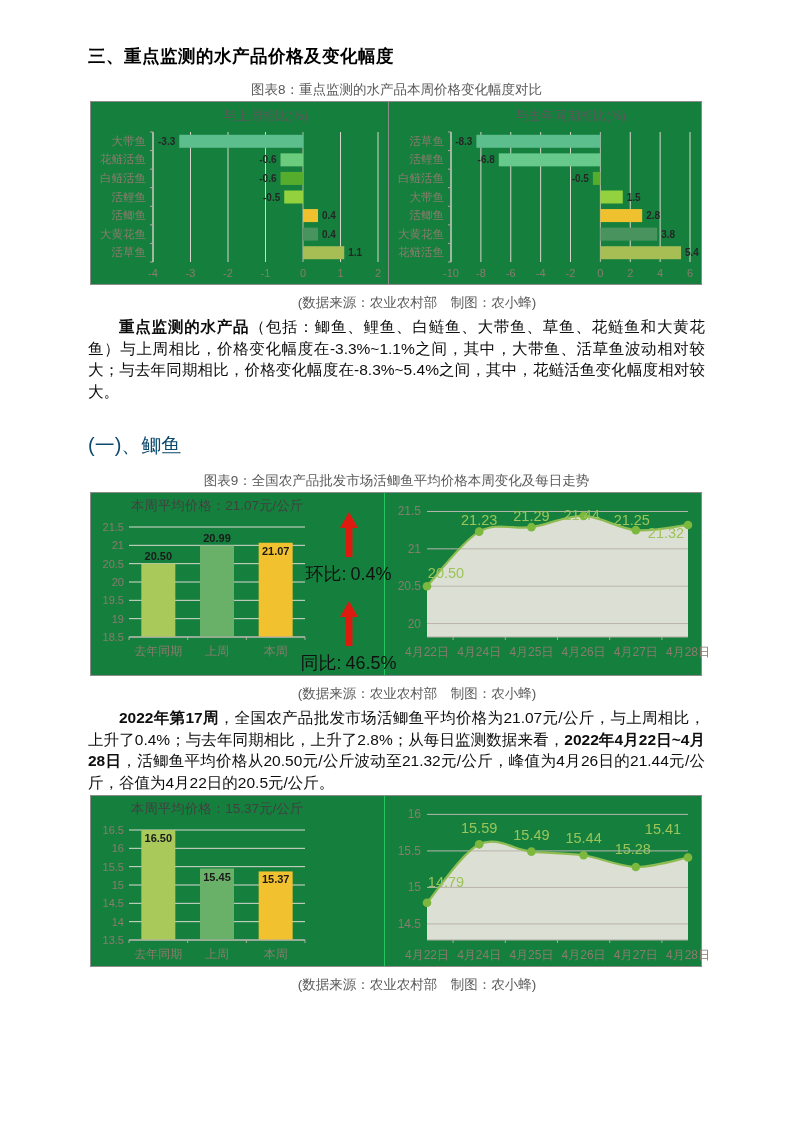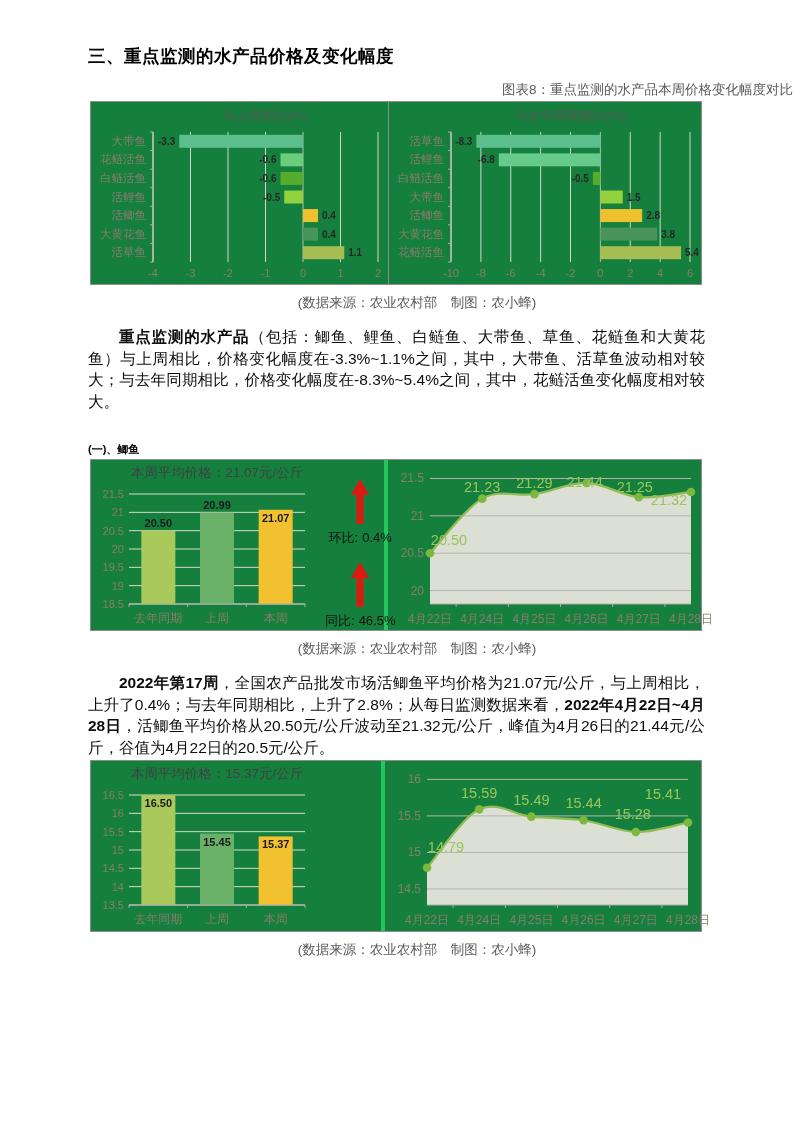--- a/index.html
+++ b/index.html
@@ -1,32 +1,32 @@
 <!DOCTYPE html>
 <html><head>
 <meta charset="utf-8">
 <style>
   html,body{margin:0;padding:0;background:#ffffff;}
   body{width:793px;height:1122px;font-family:"Liberation Sans",sans-serif;color:#111;}
   .page{position:relative;width:793px;height:1122px;overflow:hidden;background:#fff;}
   .h1{margin:44px 88px 0 88px;font-size:17.5px;font-weight:bold;color:#000;letter-spacing:.5px;}
-  .fig-caption{text-align:right;color:#595959;font-size:13.5px;margin-top:13px;}
+  .fig-caption{text-align:center;color:#595959;font-size:13.5px;margin-top:13px;}
   .figure-box{width:610px;margin-left:90px;margin-top:2px;border:1px solid #8c8c8c;display:flex;background:#15803d;}
   .hpanel-l{width:297px;border-right:1px solid #8c8c8c;}
   .hpanel-r{width:311px;}
-  .duo-left{width:293px;border-right:4px solid #22c55e;display:flex;gap:12px;}
+  .duo-left{width:293px;border-right:1px solid #22c55e;display:flex;}
   .duo-right{width:316px;}
   .arrow-col{width:71px;display:flex;flex-direction:column;align-items:center;padding-top:16px;}
-  .arrow-col .ratio-row{font-size:13px;color:#111;margin-top:3px;white-space:nowrap;}
+  .arrow-col .ratio-row{font-size:18px;color:#111;margin-top:3px;white-space:nowrap;}
   .arrow-col .ratio-row span+span{margin-left:4px;}
   .arrow-col .a2{margin-top:12px;}
   .source-note{text-align:center;color:#595959;font-size:13.5px;margin-top:9px;margin-left:41px;}
-  .body-text{width:617px;margin:14px 0 0 88px;font-size:15.5px;line-height:21.5px;color:#0d0d0d;text-align:justify;text-indent:2em;}
+  .body-text{width:617px;margin:4px 0 0 88px;font-size:15.5px;line-height:21.5px;color:#0d0d0d;text-align:justify;text-indent:2em;}
   .body-text b{font-weight:bold;}
-  .section-h{margin:30px 0 0 88px;font-size:11px;font-weight:bold;color:#000000;}
+  .section-h{margin:30px 0 0 88px;font-size:20px;font-weight:normal;color:#0c4a6e;}
   .section-h .u{text-decoration:underline;text-underline-offset:3px;}
   svg{overflow:visible;display:block;}
   svg text{font-family:"Liberation Sans",sans-serif;}
 </style>
 </head>
 <body>
 
 <div class="page">
 
   <div class="h1">三、重点监测的水产品价格及变化幅度</div>
@@ -135,20 +135,21 @@
           <text x="55" y="154.21428571428572" text-anchor="end" font-size="11.5" fill="#8A7B6E">花鲢活鱼</text>
         </svg>
     </div>
   </div>
   <div class="source-note">(数据来源：农业农村部　制图：农小蜂)</div>
 
   <p class="body-text"><b>重点监测的水产品</b><span>（包括：鲫鱼、鲤鱼、白鲢鱼、大带鱼、草鱼、花鲢鱼和大黄花鱼）与上周相比，价格变化幅度在-3.3%~1.1%之间，其中，大带鱼、活草鱼波动相对较大；与去年同期相比，价格变化幅度在-8.3%~5.4%之间，其中，花鲢活鱼变化幅度相对较大。</span></p>
 
   <div class="section-h"><span>(一)、</span><span>鲫鱼</span></div>
 
+  <div class="fig-caption">图表9：全国农产品批发市场活鲫鱼平均价格本周变化及每日走势</div>
   <div class="figure-box">
     <div class="duo-left">
       <svg width="222" height="170">
           <text x="126" y="17" text-anchor="middle" font-size="13.5" fill="#404040">本周平均价格：21.07元/公斤</text>
           <line x1="38" y1="34" x2="214" y2="34" stroke="#DCD8D0"></line>
           <text x="33" y="38" text-anchor="end" font-size="11" fill="#8A7B6E">21.5</text>
           <line x1="38" y1="52.33333333333333" x2="214" y2="52.33333333333333" stroke="#DCD8D0"></line>
           <text x="33" y="56.33333333333333" text-anchor="end" font-size="11" fill="#8A7B6E">21</text>
           <line x1="38" y1="70.66666666666666" x2="214" y2="70.66666666666666" stroke="#DCD8D0"></line>
           <text x="33" y="74.66666666666666" text-anchor="end" font-size="11" fill="#8A7B6E">20.5</text>

